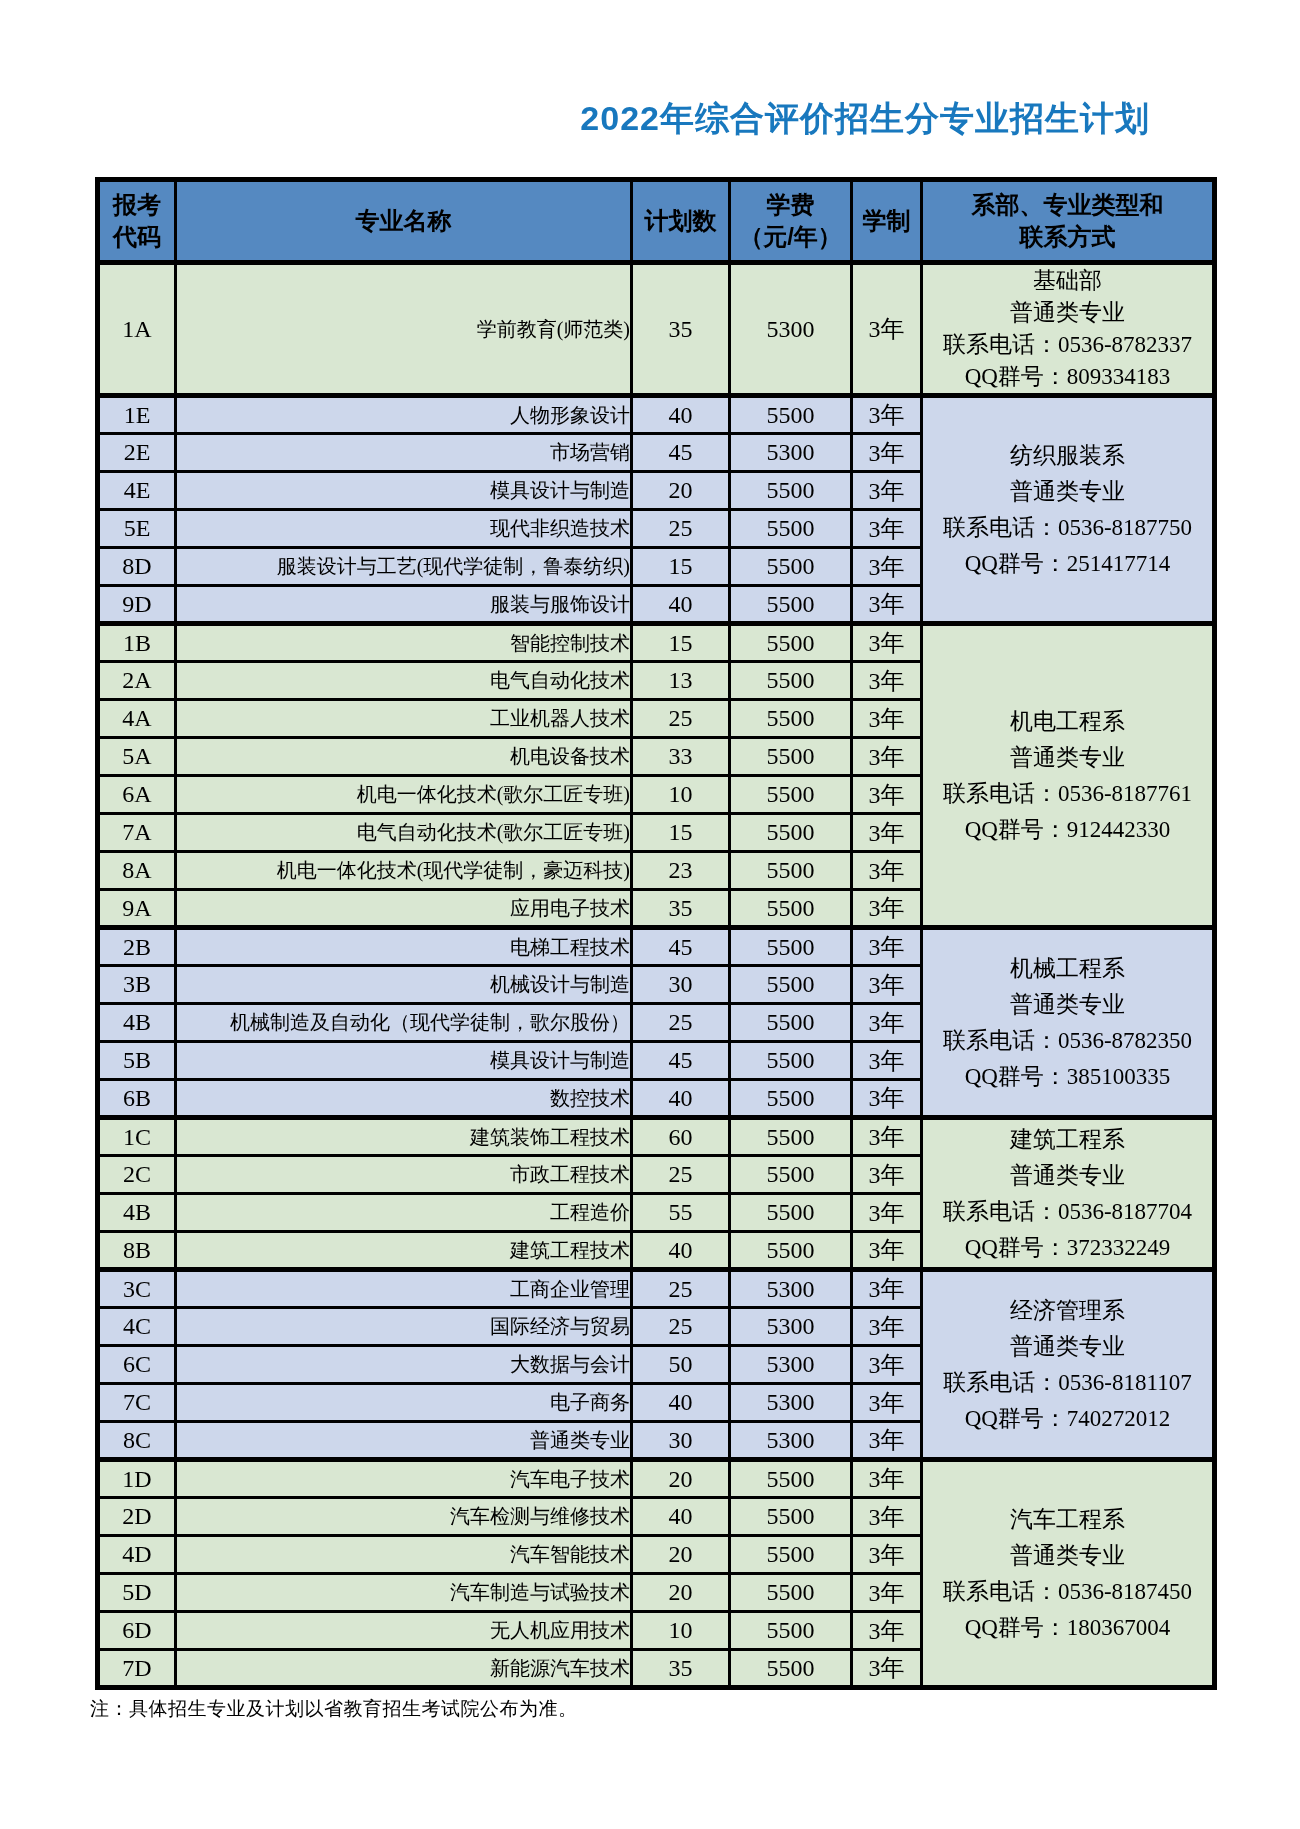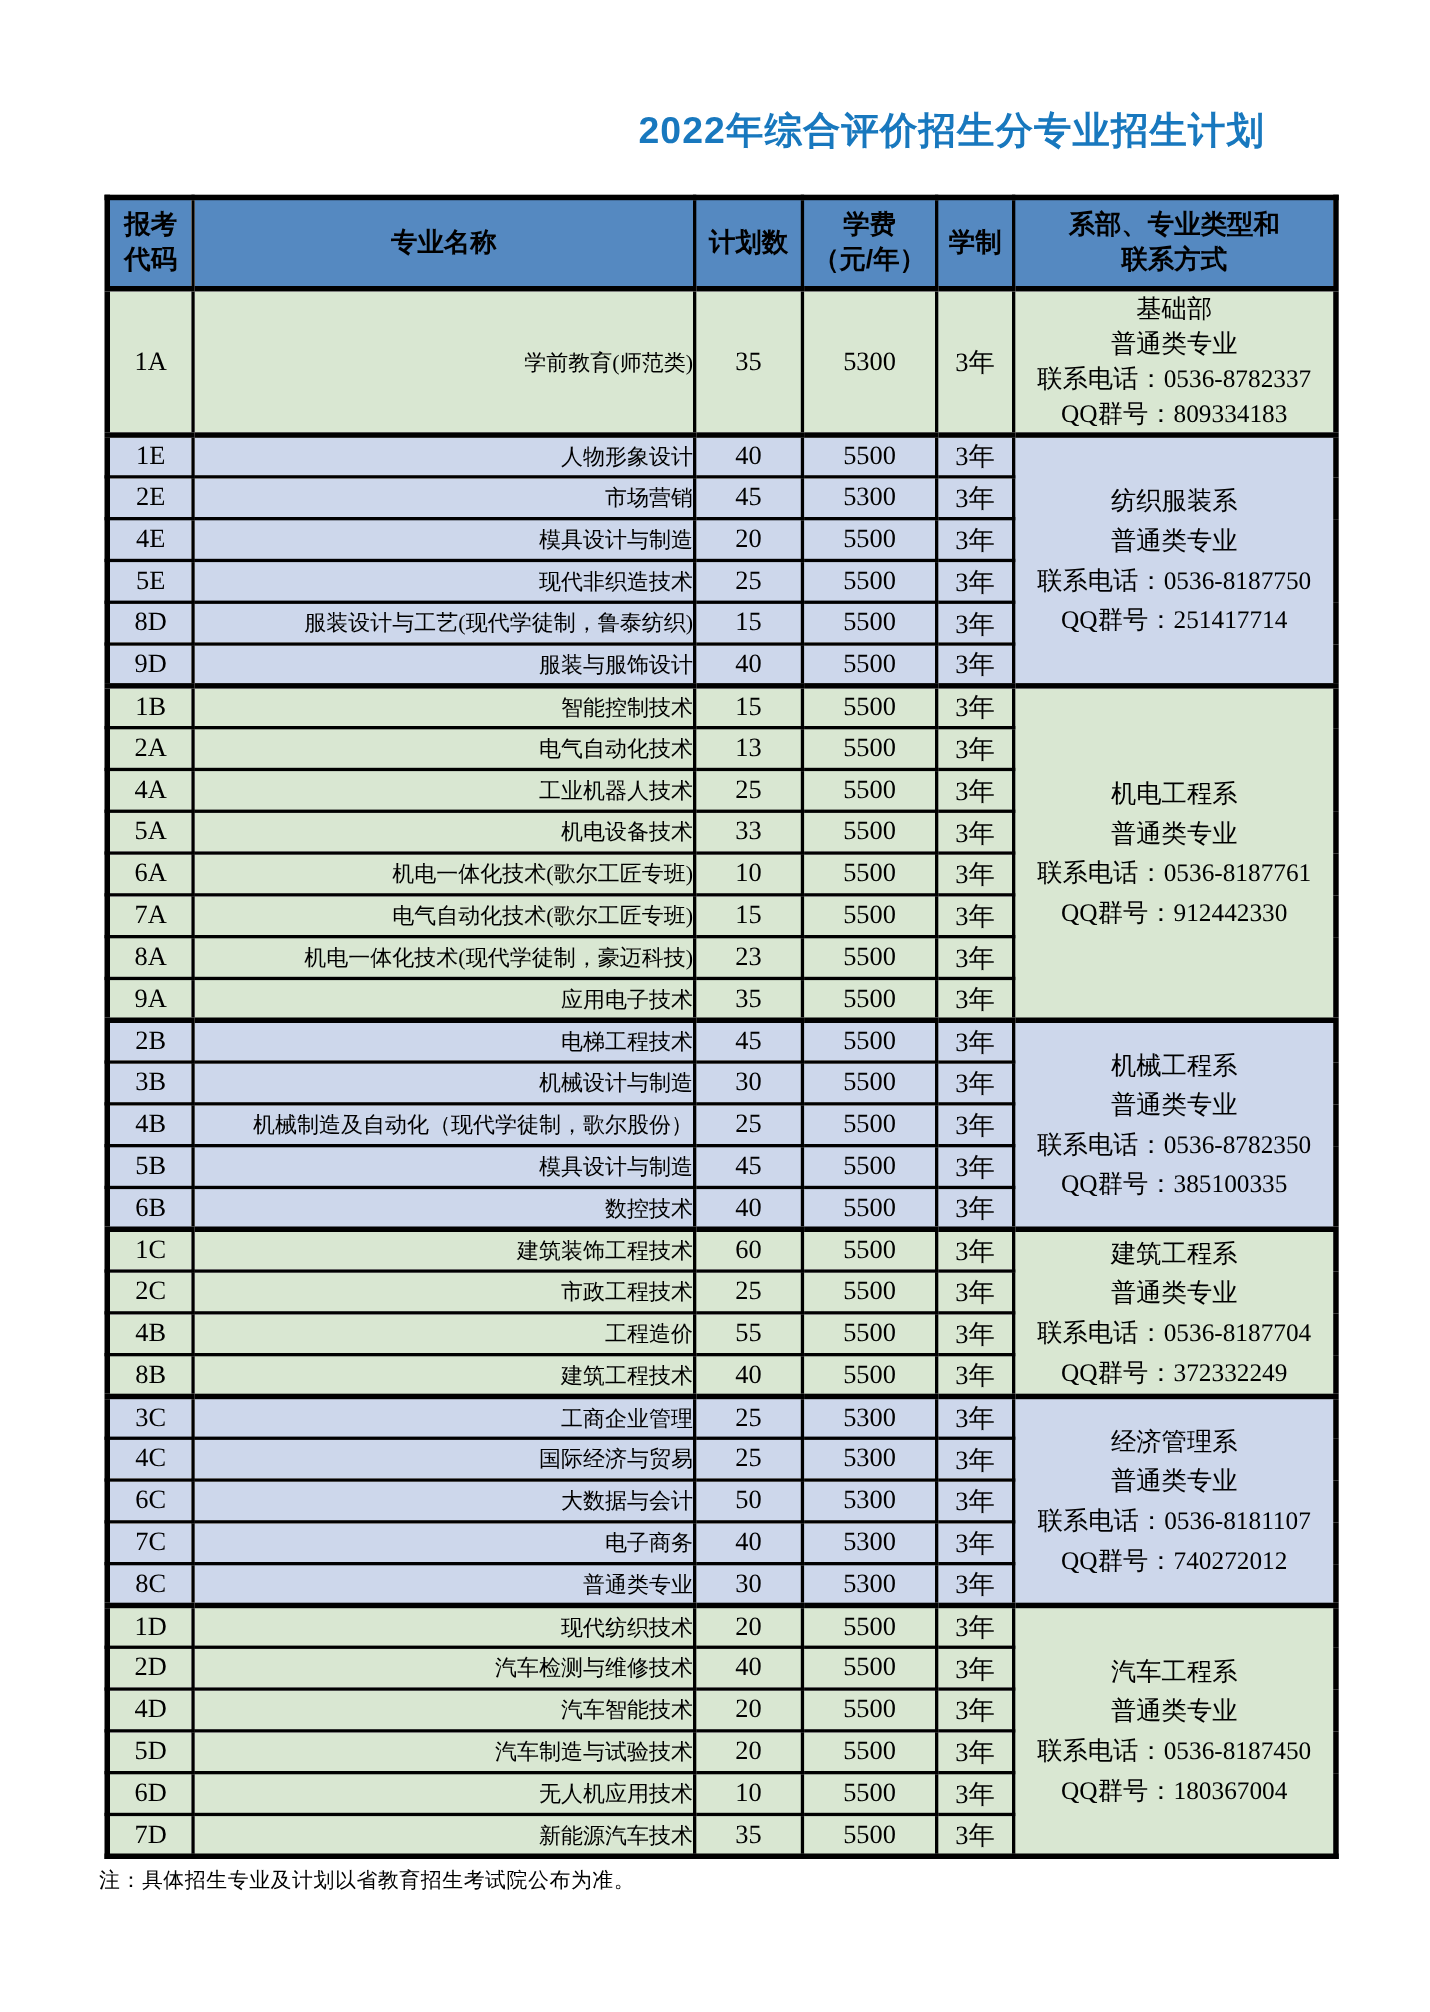--- a/index.html
+++ b/index.html
@@ -341,21 +341,21 @@
         </tr>
         <tr class="row-std theme-blue">
           <td class="c0">8C</td>
           <td class="c1">普通类专业</td>
           <td class="c2">30</td>
           <td class="c3">5300</td>
           <td class="c4">3年</td>
         </tr>
         <tr class="row-std theme-green section-start">
           <td class="c0">1D</td>
-          <td class="c1">现代纺织技术</td>
+          <td class="c1">汽车电子技术</td>
           <td class="c2">20</td>
           <td class="c3">5500</td>
           <td class="c4">3年</td>
           <td class="dept" rowspan="6">
             <div>汽车工程系</div>
             <div>普通类专业</div>
             <div>联系电话：0536-8187450</div>
             <div>QQ群号：180367004</div>
           </td>
         </tr>

